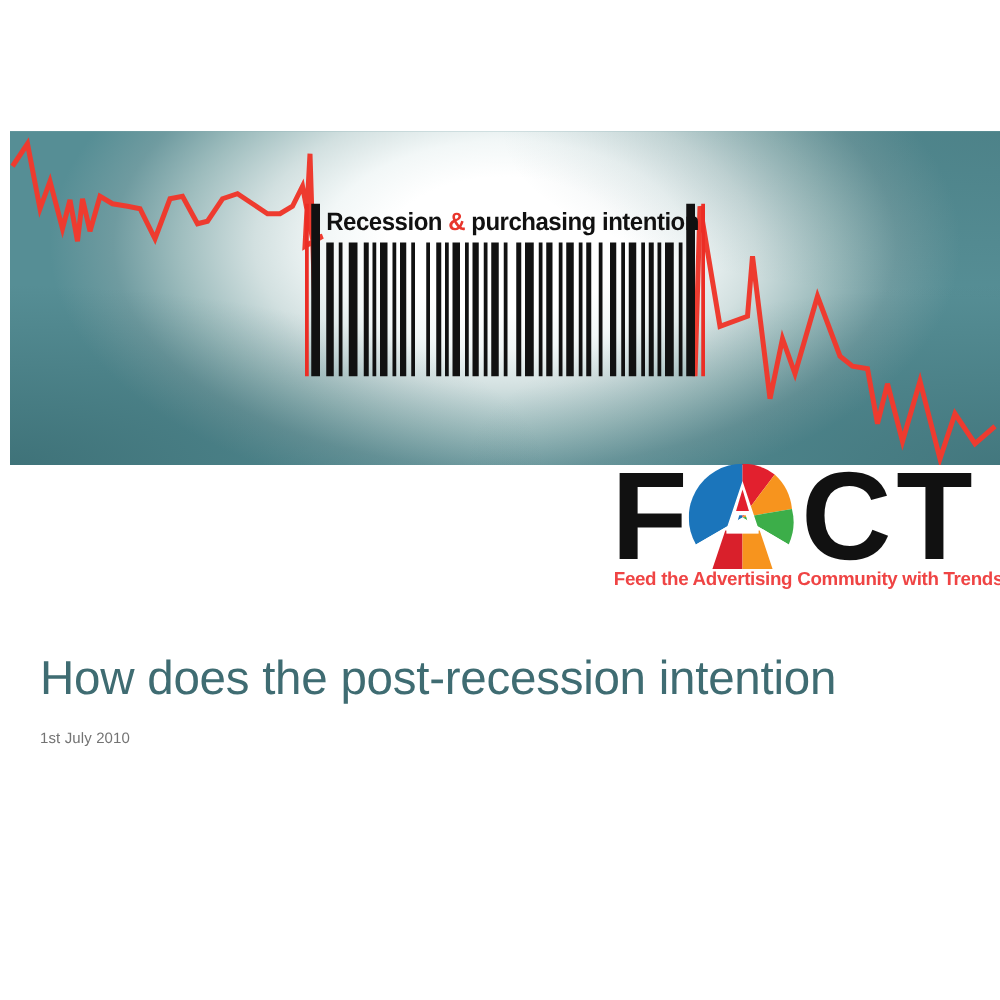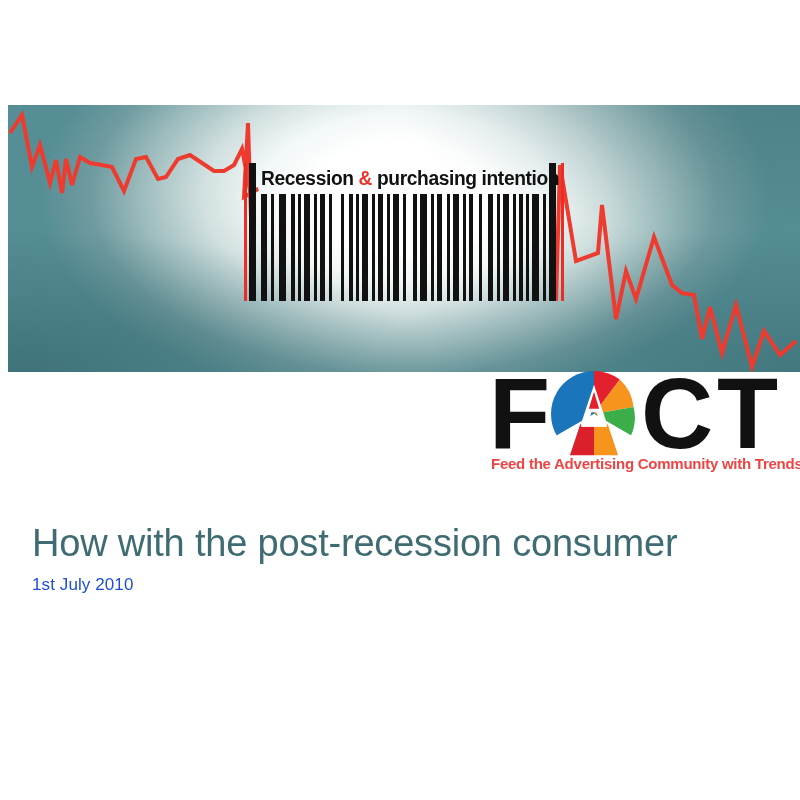--- a/index.html
+++ b/index.html
@@ -171,25 +171,25 @@
   .slide-title {
     font-family: "Liberation Sans", sans-serif;
     font-size: 38px;
     font-weight: normal;
     line-height: 1.33;
     color: #3f6c72;
     letter-spacing: -0.2px;
     margin: 0;
   }
   .slide-date {
-    margin-top: 6px;
-    font-family: "Liberation Sans", sans-serif;
-    font-size: 17px;
+    margin-top: 14px;
+    font-family: "Liberation Sans", sans-serif;
+    font-size: 12px;
     font-weight: normal;
-    color: #1d4ed8;
+    color: #737373;
     letter-spacing: 0.1px;
   }
 </style>
 </head>
 <body>
 
 <div class="slide">
 
   <div class="banner">
     <div class="banner-corner-dark"></div>
@@ -269,17 +269,17 @@
 
         <path d="M50,16 L36,58 L44,58 L47,48 L53,48 L56,58 L64,58 Z" fill="#ffffff"></path>
         <path d="M50,24 L44,44 L56,44 Z" fill="#e2202e"></path>
         <rect x="35" y="60" width="30" height="5" fill="#ffffff"></rect>
       </svg>
     </div>
     <div class="logo-tagline">Feed the Advertising Community with Trends</div>
   </div>
 
   <div class="title-block">
-    <h1 class="slide-title"><span>How with the post-recession consumer</span><br></h1>
+    <h1 class="slide-title"><span>How does the post-recession intention</span><br></h1>
     <div class="slide-date">1st July 2010</div>
   </div>
 
 </div>
 
 </body></html>

